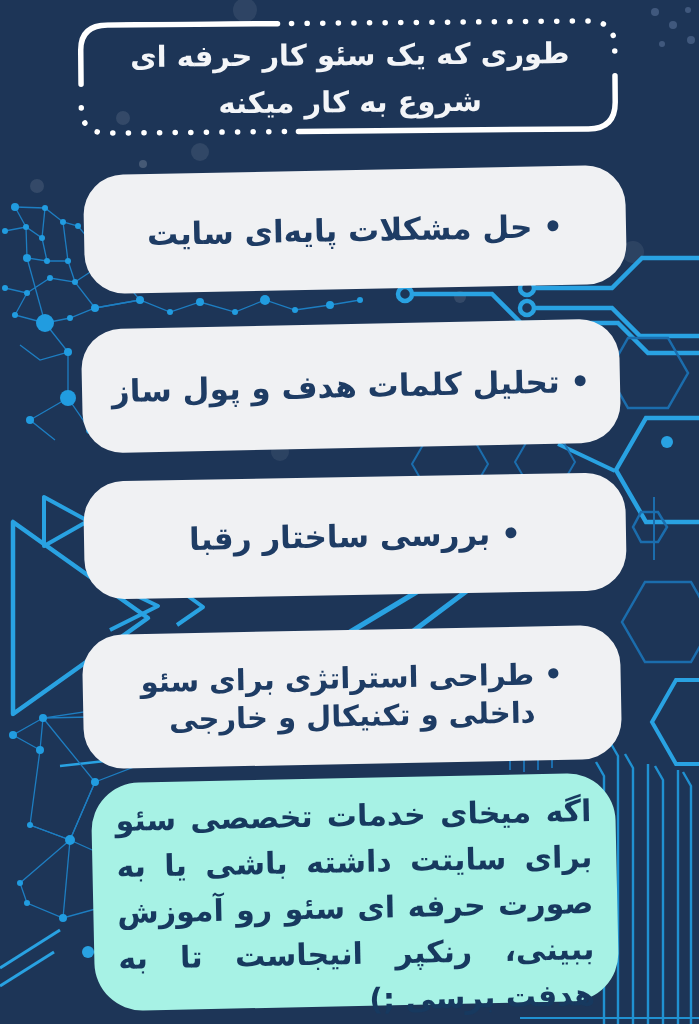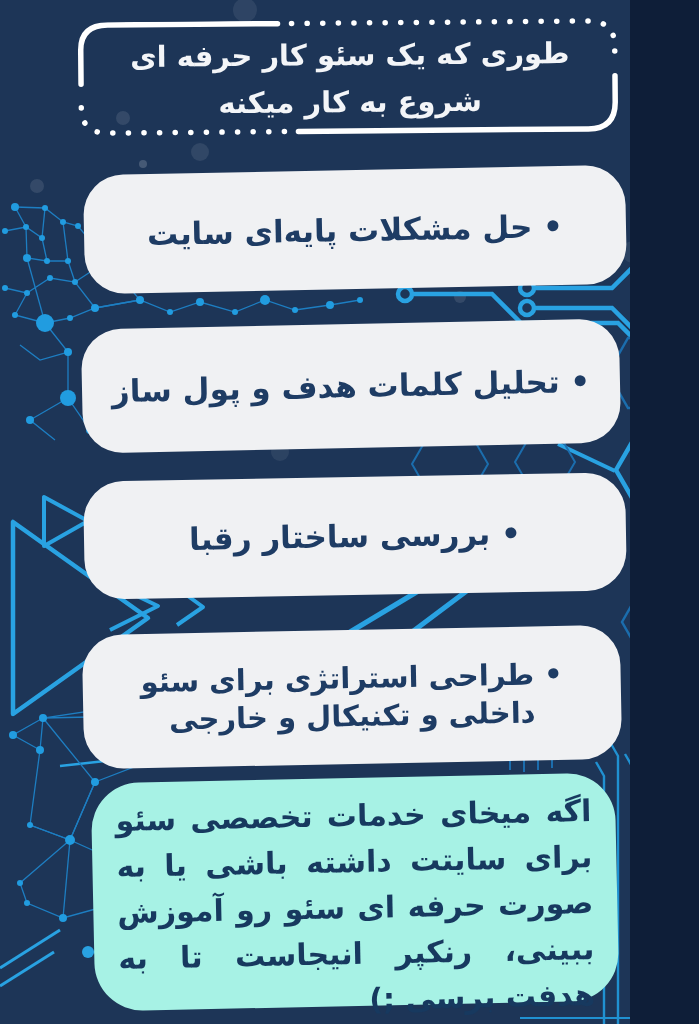--- a/index.html
+++ b/index.html
@@ -1,17 +1,17 @@
 <!DOCTYPE html>
 <html lang="fa"><head>
 <meta charset="utf-8">
 <style>
   html,body{margin:0;padding:0;background:#0e1e38;}
   .canvas{
-    position:relative;width:630px;height:1024px;overflow:hidden;
+    position:relative;width:699px;height:1024px;overflow:hidden;
     background:#1d3557;
     font-family:"DejaVu Sans","Liberation Sans",sans-serif;
   }
   .bg-decor{position:absolute;inset:0;z-index:0;}
   
   .title-frame{
     position:absolute;left:78px;top:20px;width:544px;height:118px;
     transform:rotate(-0.5deg);z-index:2;
   }
   .title-frame svg{position:absolute;inset:0;}

